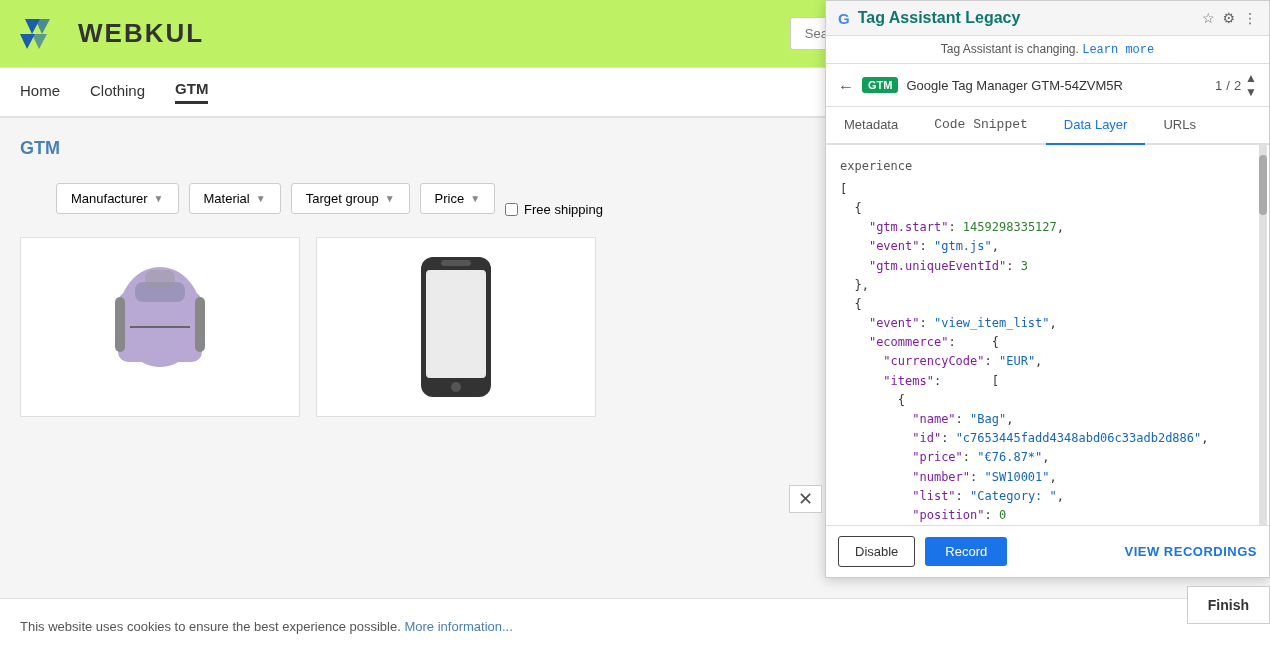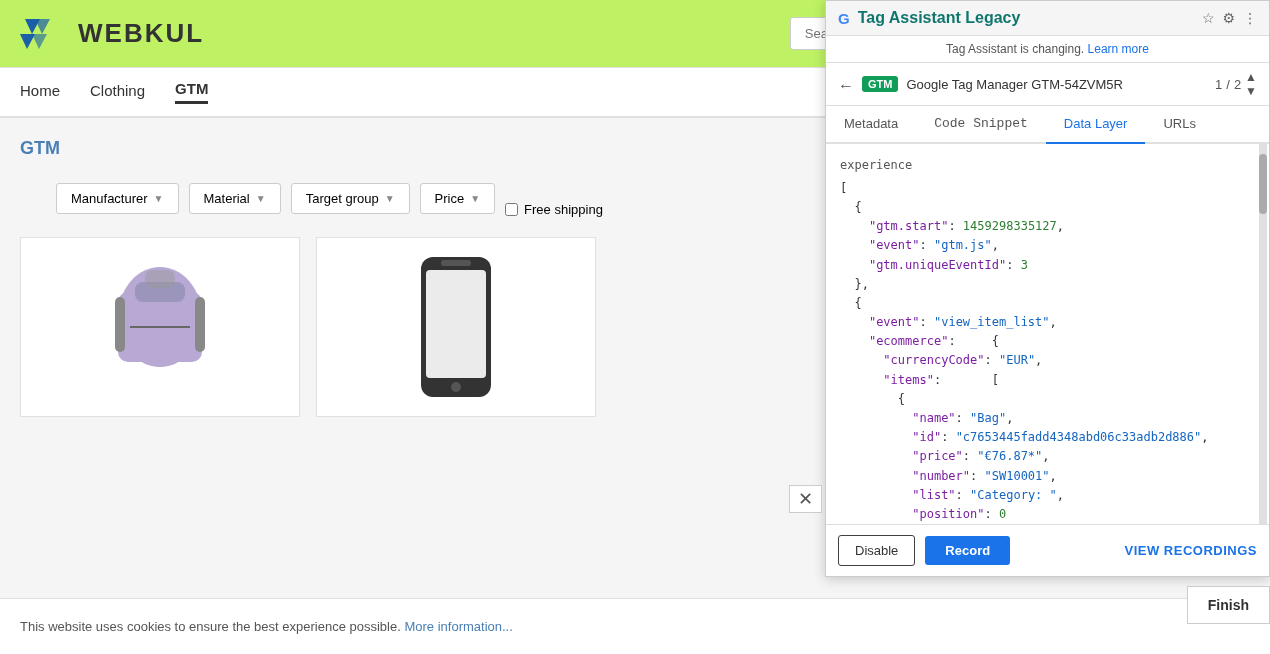--- a/index.html
+++ b/index.html
@@ -177,20 +177,21 @@
       background: #fff;
       padding: 6px 12px;
       text-align: center;
       font-size: 12px;
       color: #555;
       border-bottom: 1px solid #ddd;
     }
     .changing-notice a {
       color: #1a73e8;
       text-decoration: none;
+      font-family: Liberation Mono, monospace;
     }
 
     
     .gtm-row {
       display: flex;
       align-items: center;
       padding: 8px 12px;
       border-bottom: 1px solid #ddd;
       gap: 8px;
     }
@@ -309,21 +310,21 @@
       color: #333;
     }
     .btn-record {
       padding: 7px 20px;
       background: #1a73e8;
       color: #fff;
       border: none;
       border-radius: 3px;
       font-size: 13px;
       cursor: pointer;
-      font-weight: bold;
+      font-weight: normal;
     }
     .view-recordings {
       margin-left: auto;
       font-size: 13px;
       color: #1a73e8;
       cursor: pointer;
       background: none;
       border: none;
       font-weight: bold;
       letter-spacing: 0.5px;

